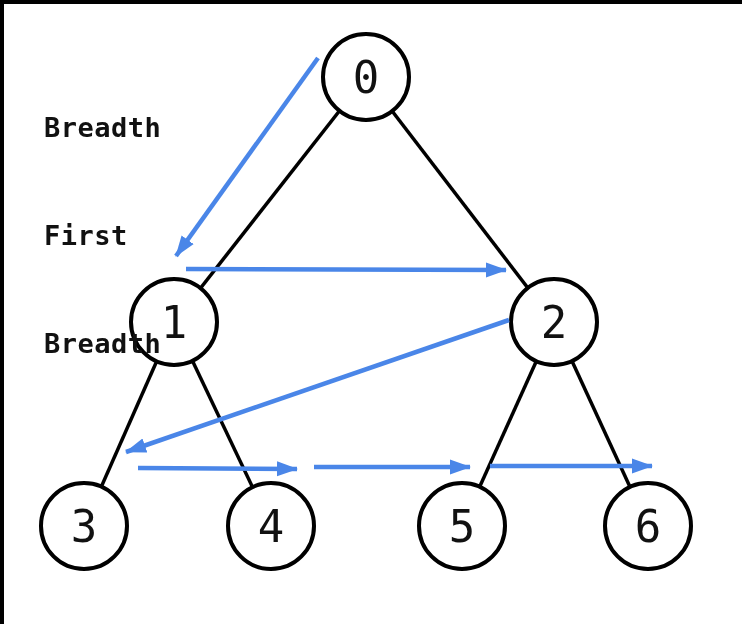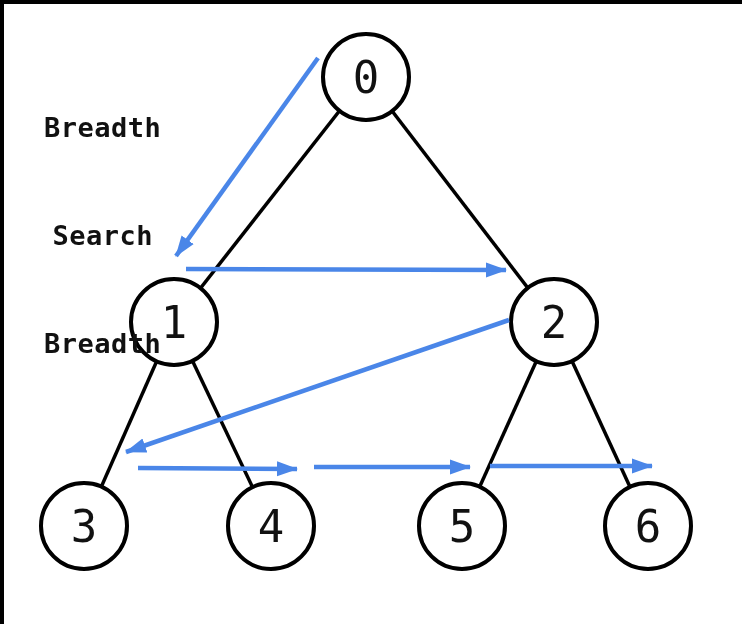--- a/index.html
+++ b/index.html
@@ -23,21 +23,20 @@
   .title-block {
     position: absolute;
     left: 44px;
     top: 38px;
     color: #111111;
     font-size: 27px;
     font-weight: 600;
     line-height: 36px;
     letter-spacing: 0.5px;
     white-space: pre;
-    text-align: center;
   }
 </style>
 </head>
 <body>
 
 <div class="canvas">
   <svg width="742" height="624" viewBox="0 0 742 624">
       <defs>
         <marker id="bfs-arrowhead" markerUnits="userSpaceOnUse" markerWidth="24" markerHeight="18" refX="20" refY="8" orient="auto">
           <path d="M0,0.5 L21,8 L0,15.5 Z" fill="#4a86e8"></path>
@@ -81,16 +80,16 @@
       </g>
       <line x1="318" y1="58" x2="176" y2="256" stroke="#4a86e8" stroke-width="4.5" marker-end="url(#bfs-arrowhead)"></line>
       <line x1="186" y1="269" x2="506" y2="270" stroke="#4a86e8" stroke-width="4.5" marker-end="url(#bfs-arrowhead)"></line>
       <line x1="509" y1="320" x2="126" y2="452" stroke="#4a86e8" stroke-width="4.5" marker-end="url(#bfs-arrowhead)"></line>
       <line x1="138" y1="468" x2="297" y2="469" stroke="#4a86e8" stroke-width="4.5" marker-end="url(#bfs-arrowhead)"></line>
       <line x1="314" y1="467" x2="470" y2="467" stroke="#4a86e8" stroke-width="4.5" marker-end="url(#bfs-arrowhead)"></line>
       <line x1="490" y1="466" x2="652" y2="466" stroke="#4a86e8" stroke-width="4.5" marker-end="url(#bfs-arrowhead)"></line>
     </svg>
   <div class="title-block">
     <div>Breadth</div>
-    <div>Search</div>
+    <div>First</div>
     <div>Breadth</div>
   </div>
 </div>
 
 </body></html>

